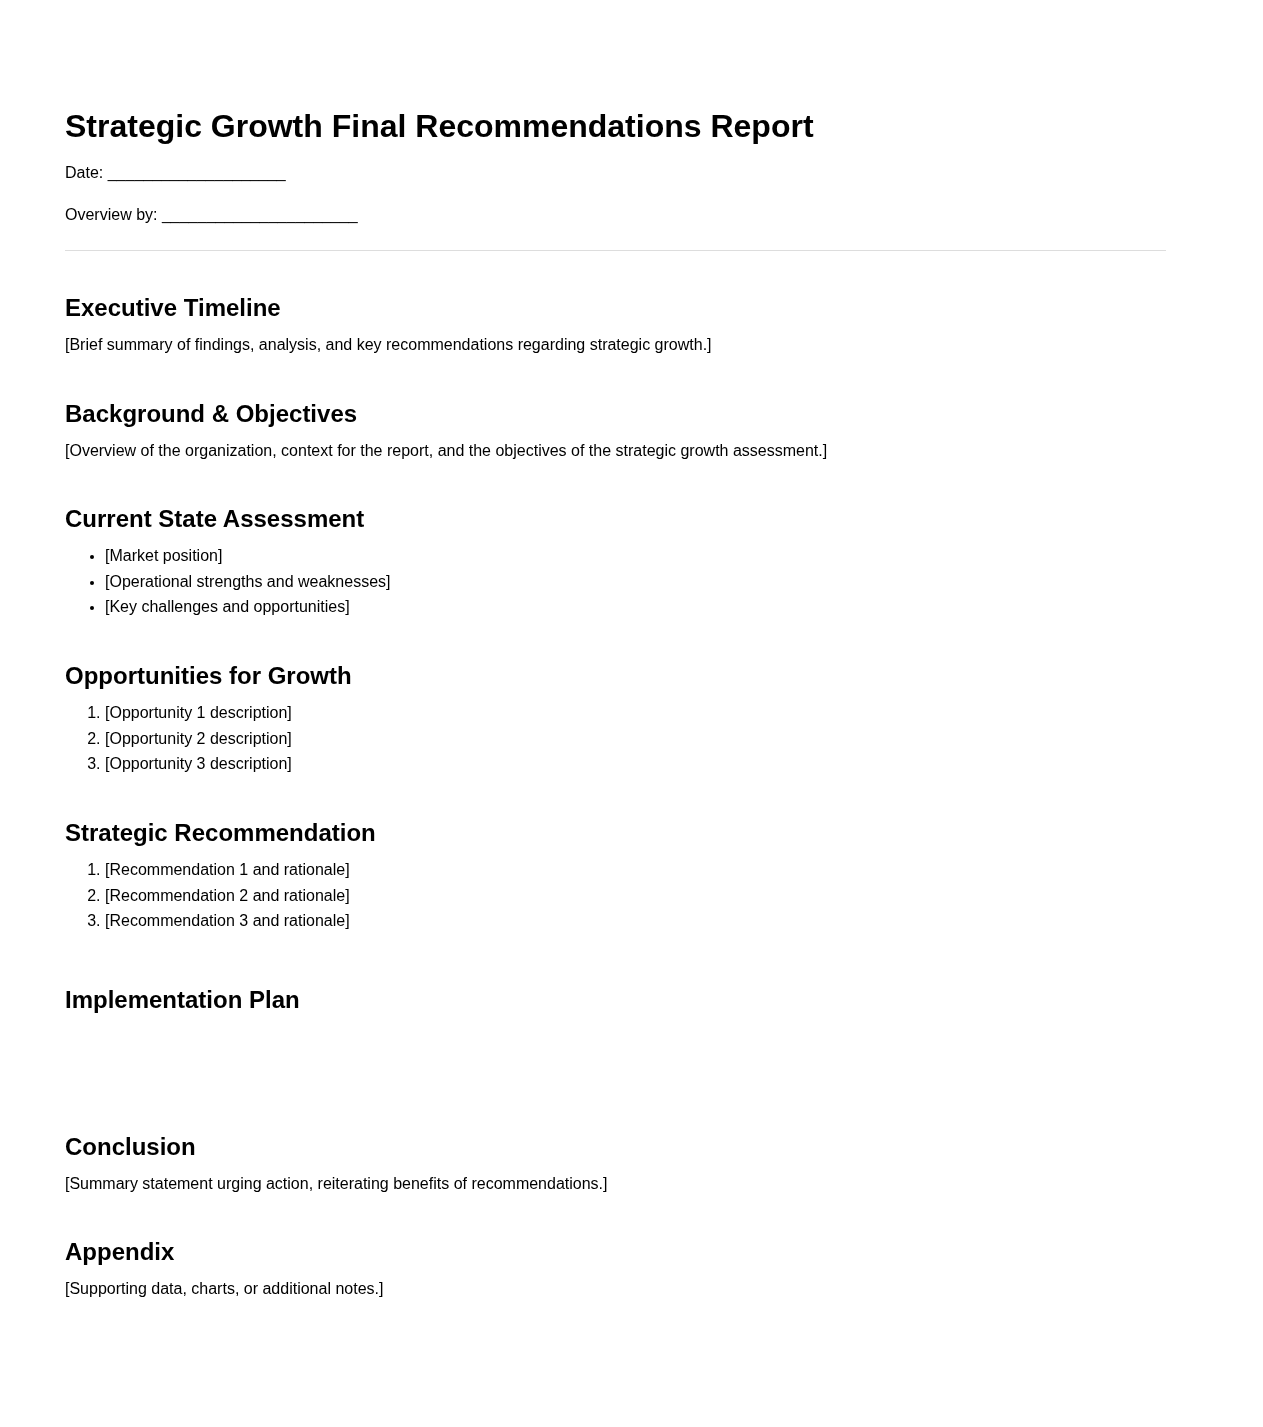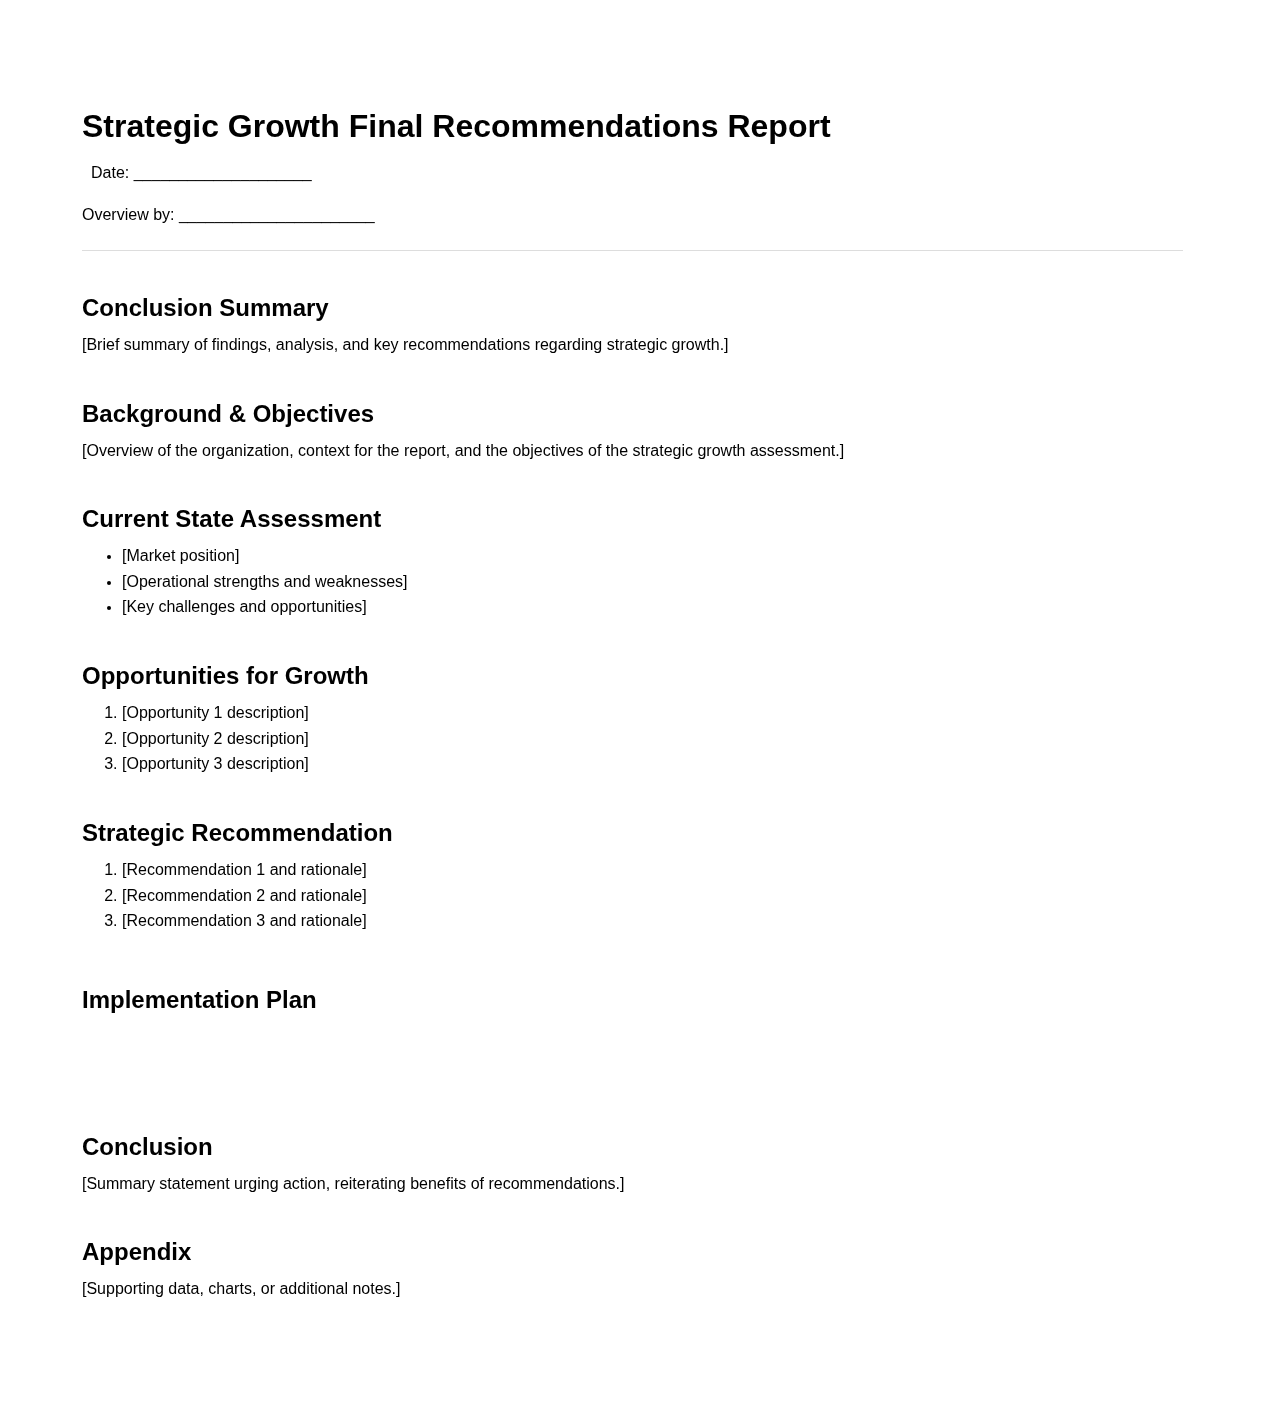--- a/index.html
+++ b/index.html
@@ -9,21 +9,21 @@
     }
     body {
       width: 1263px;
       height: 1427px;
       position: relative;
       font-family: "Liberation Sans", sans-serif;
       color: #000000;
     }
     .page {
       position: absolute;
-      left: 82px;
+      left: 65px;
       top: 0;
       width: 1101px;
       height: 1299px;
       overflow: hidden;
     }
     h1 {
       font-size: 32px;
       font-weight: bold;
       margin: 0;
       position: absolute;
@@ -33,21 +33,21 @@
       white-space: nowrap;
     }
     .meta {
       position: absolute;
       left: 0;
       font-size: 16px;
       line-height: 20px;
       margin: 0;
       white-space: nowrap;
     }
-    .meta.date { top: 163px; margin-left: 9px; }
+    .meta.date { top: 163px; }
     .meta.prep { top: 205px; }
     hr.rule {
       position: absolute;
       top: 250px;
       left: 0;
       width: 1101px;
       margin: 0;
       border: none;
       border-top: 1px solid #dddddd;
       height: 0;
@@ -89,21 +89,21 @@
 <div class="page">
   <h1>Strategic Growth Final Recommendations Report</h1>
 
   <p class="meta date"><span>Date:</span> <span>____________________</span></p>
 
   <p class="meta prep"><span>Overview by:</span> <span>______________________</span></p>
 
   <hr class="rule">
 
   <div class="section" style="top:293px;">
-    <h2>Conclusion Summary</h2>
+    <h2>Executive Timeline</h2>
     <p>[Brief summary of findings, analysis, and key recommendations regarding strategic growth.]</p>
   </div>
 
   <div class="section" style="top:399px;">
     <h2>Background &amp; Objectives</h2>
     <p>[Overview of the organization, context for the report, and the objectives of the strategic growth assessment.]</p>
   </div>
 
   <div class="section" style="top:504px;">
     <h2>Current State Assessment</h2>

